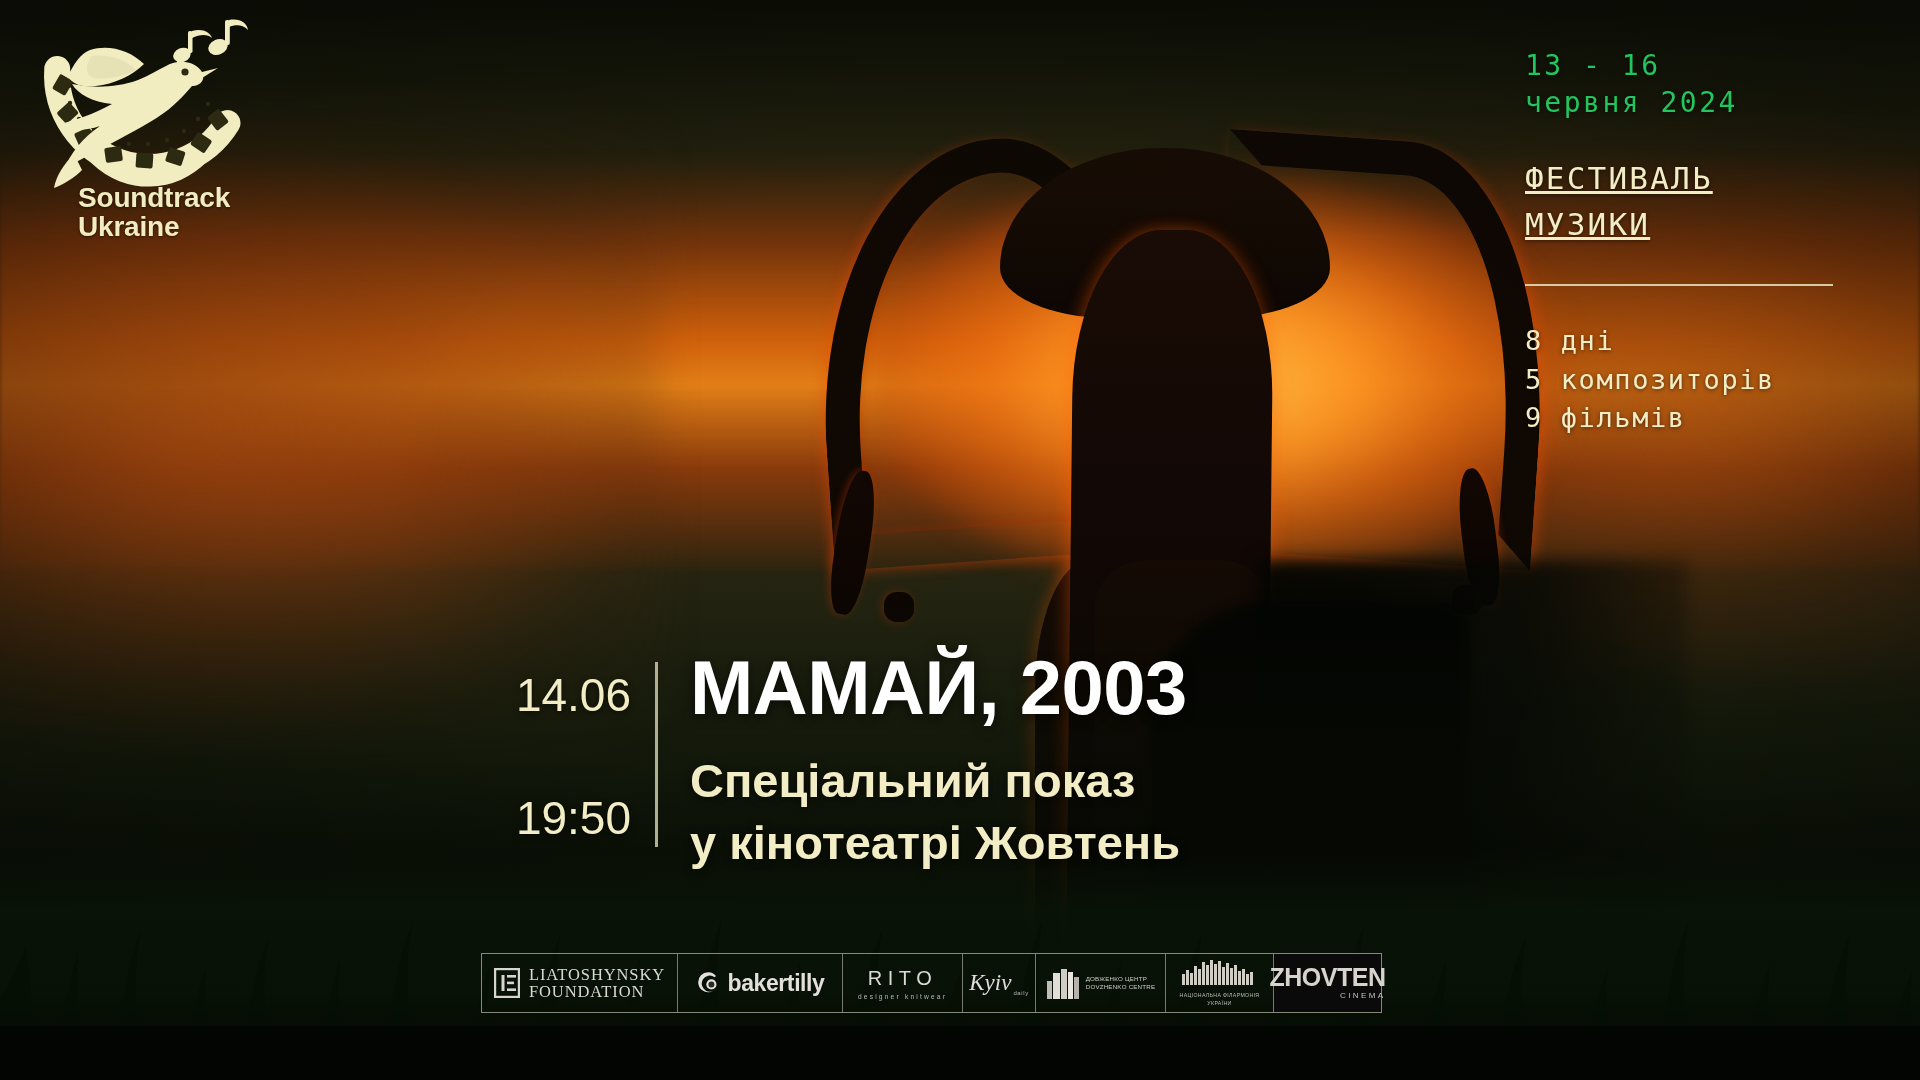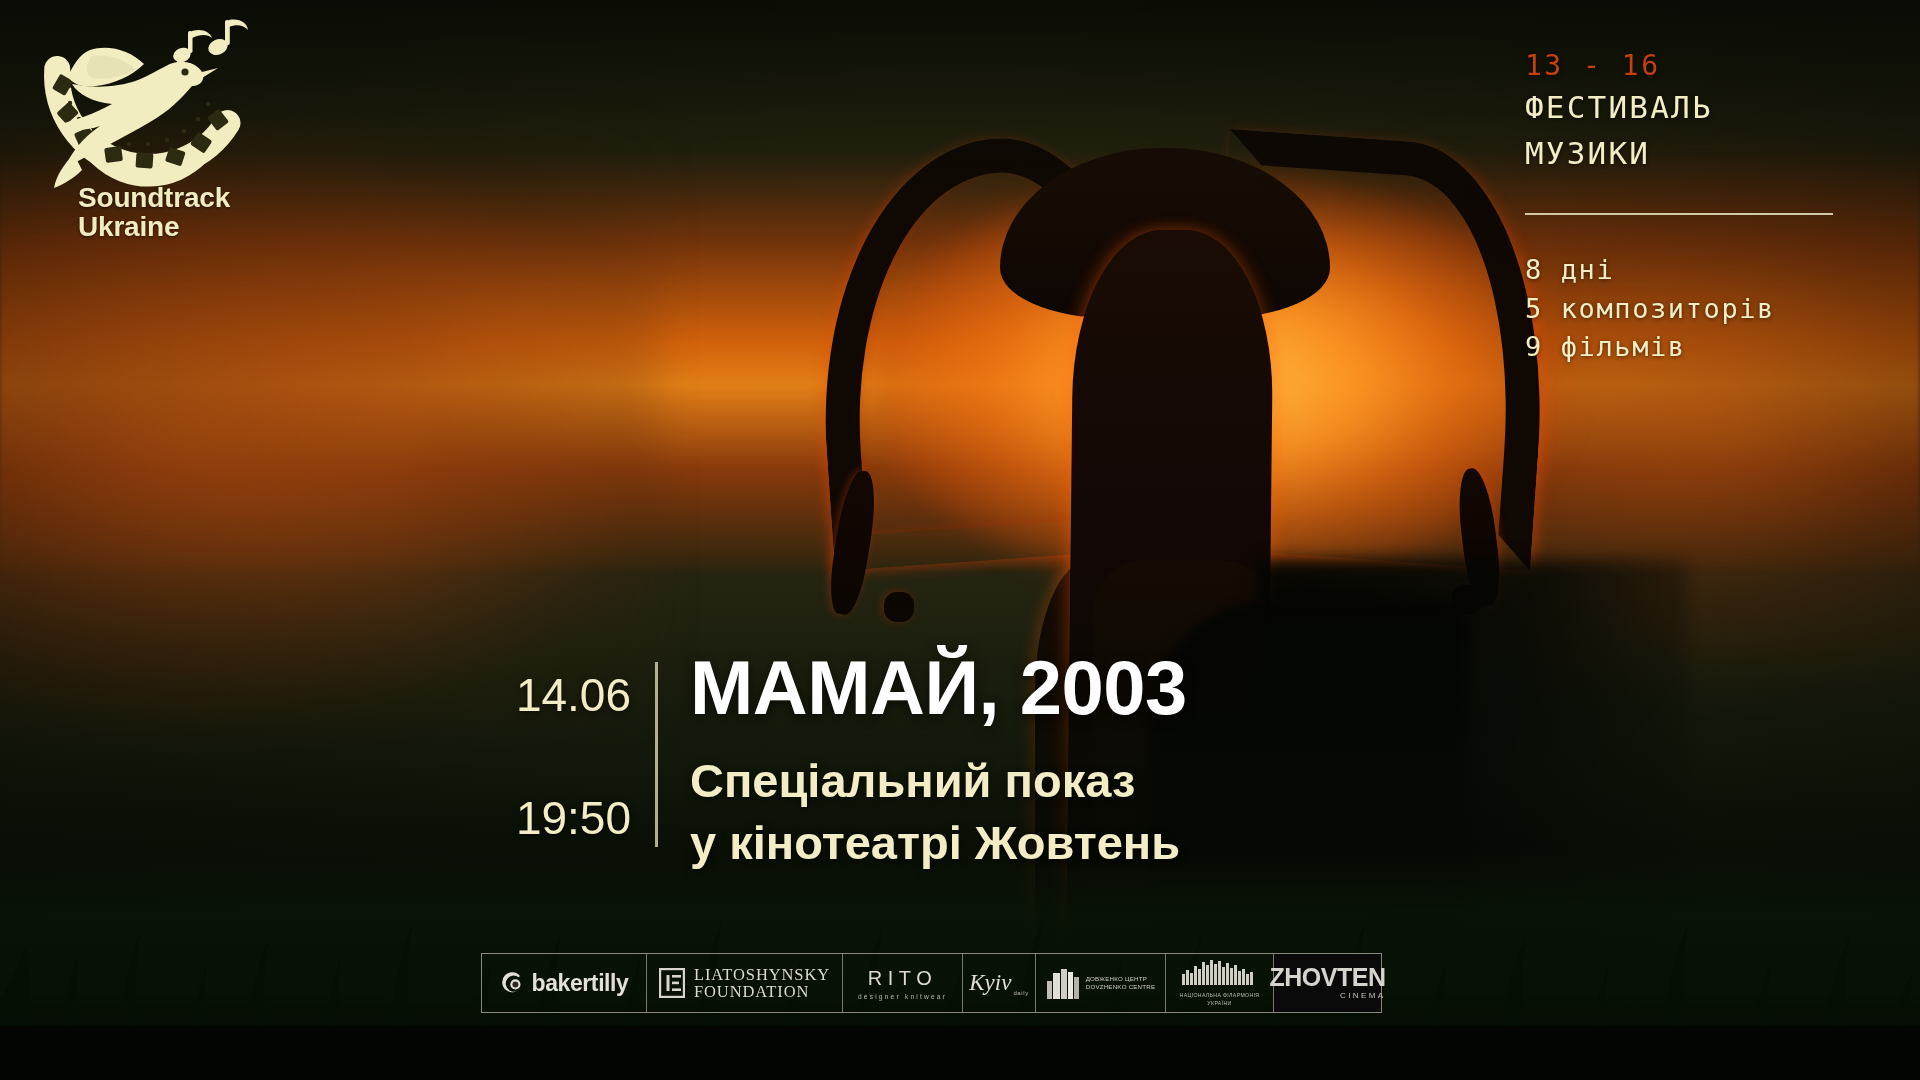--- a/index.html
+++ b/index.html
@@ -181,27 +181,29 @@
     position:absolute; left:48px; top:170px; width:200px;
     color:#F2EDC0; font-weight:bold; font-size:28px; line-height:1.02;
     letter-spacing:-0.2px;
     text-shadow:0 1px 3px rgba(0,0,0,0.55);
   }
 
   
   .info{ position:absolute; left:1525px; top:48px; width:370px; }
   .info-date{
     font-family:"DejaVu Sans Mono", monospace;
-    color:#c2410c; font-size:28px; line-height:1.32; letter-spacing:2.5px;
+    color:#22c55e; font-size:28px; line-height:1.32; letter-spacing:2.5px;
     text-shadow:0 1px 4px rgba(0,0,0,0.55);
   }
   .info-title{
+    margin-top:34px;
     font-family:"DejaVu Sans Mono", monospace;
     color:#F2EDC4; font-size:31px; line-height:1.48; letter-spacing:2.2px;
     text-shadow:0 1px 4px rgba(0,0,0,0.55);
+    text-decoration:underline;
   }
   .info-rule{
     margin-top:36px; width:308px; height:2px; background:#DED7B4; opacity:0.92;
   }
   .info-stats{
     margin-top:36px;
     font-family:"DejaVu Sans Mono", monospace;
     color:#F2EDC4; font-size:27px; line-height:1.44; letter-spacing:1.6px;
     text-shadow:0 1px 4px rgba(0,0,0,0.55);
   }
@@ -388,20 +390,21 @@
     </svg>
     <div class="logo-text">
       <span>Soundtrack</span><br>
       <span>Ukraine</span>
     </div>
   </div>
 
   <div class="info">
     <div class="info-date">
       <div>13 - 16</div>
+      <div>червня 2024</div>
     </div>
     <div class="info-title">
       <div>ФЕСТИВАЛЬ</div>
       <div>МУЗИКИ</div>
     </div>
     <div class="info-rule"></div>
     <div class="info-stats">
       <div>8 дні</div>
       <div>5 композиторів</div>
       <div>9 фільмів</div>
@@ -417,45 +420,45 @@
     <div class="what">
       <div class="film-title">МАМАЙ, 2003</div>
       <div class="film-sub">
         <div>Спеціальний показ</div>
         <div>у кінотеатрі Жовтень</div>
       </div>
     </div>
   </div>
 
   <div class="sponsors">
-
-    <div class="sp sp-baker">
-      <div class="baker-wrap">
-        <svg width="24" height="24" viewBox="0 0 24 24">
-          <path d="M20 5 A10 10 0 1 0 21 16 A8 8 0 1 1 18.5 6.2 Z" fill="#E2E0D8"></path>
-          <circle cx="15.4" cy="13.4" r="5.1" fill="#E2E0D8"></circle>
-          <circle cx="15.4" cy="13.4" r="3.0" fill="#2a2a24"></circle>
-        </svg>
-        <div class="baker-name">bakertilly</div>
-      </div>
-    </div>
 
     <div class="sp sp-liato">
       <div class="liato-wrap">
         <svg width="26" height="30" viewBox="0 0 26 30">
           <rect x="1" y="1" width="24" height="28" fill="none" stroke="#D8D6CC" stroke-width="2.4"></rect>
           <rect x="7.5" y="7" width="3" height="16" fill="#D8D6CC"></rect>
           <rect x="13" y="7" width="9" height="2.6" fill="#D8D6CC"></rect>
           <rect x="13" y="13.6" width="7" height="2.6" fill="#D8D6CC"></rect>
           <rect x="13" y="20.4" width="9" height="2.6" fill="#D8D6CC"></rect>
         </svg>
         <div class="liato-name">
           <div>LIATOSHYNSKY</div>
           <div>FOUNDATION</div>
         </div>
+      </div>
+    </div>
+
+    <div class="sp sp-baker">
+      <div class="baker-wrap">
+        <svg width="24" height="24" viewBox="0 0 24 24">
+          <path d="M20 5 A10 10 0 1 0 21 16 A8 8 0 1 1 18.5 6.2 Z" fill="#E2E0D8"></path>
+          <circle cx="15.4" cy="13.4" r="5.1" fill="#E2E0D8"></circle>
+          <circle cx="15.4" cy="13.4" r="3.0" fill="#2a2a24"></circle>
+        </svg>
+        <div class="baker-name">bakertilly</div>
       </div>
     </div>
 
     <div class="sp sp-rito">
       <div>
         <div class="rito-name">RITO</div>
         <div class="rito-sub">designer knitwear</div>
       </div>
     </div>
 

